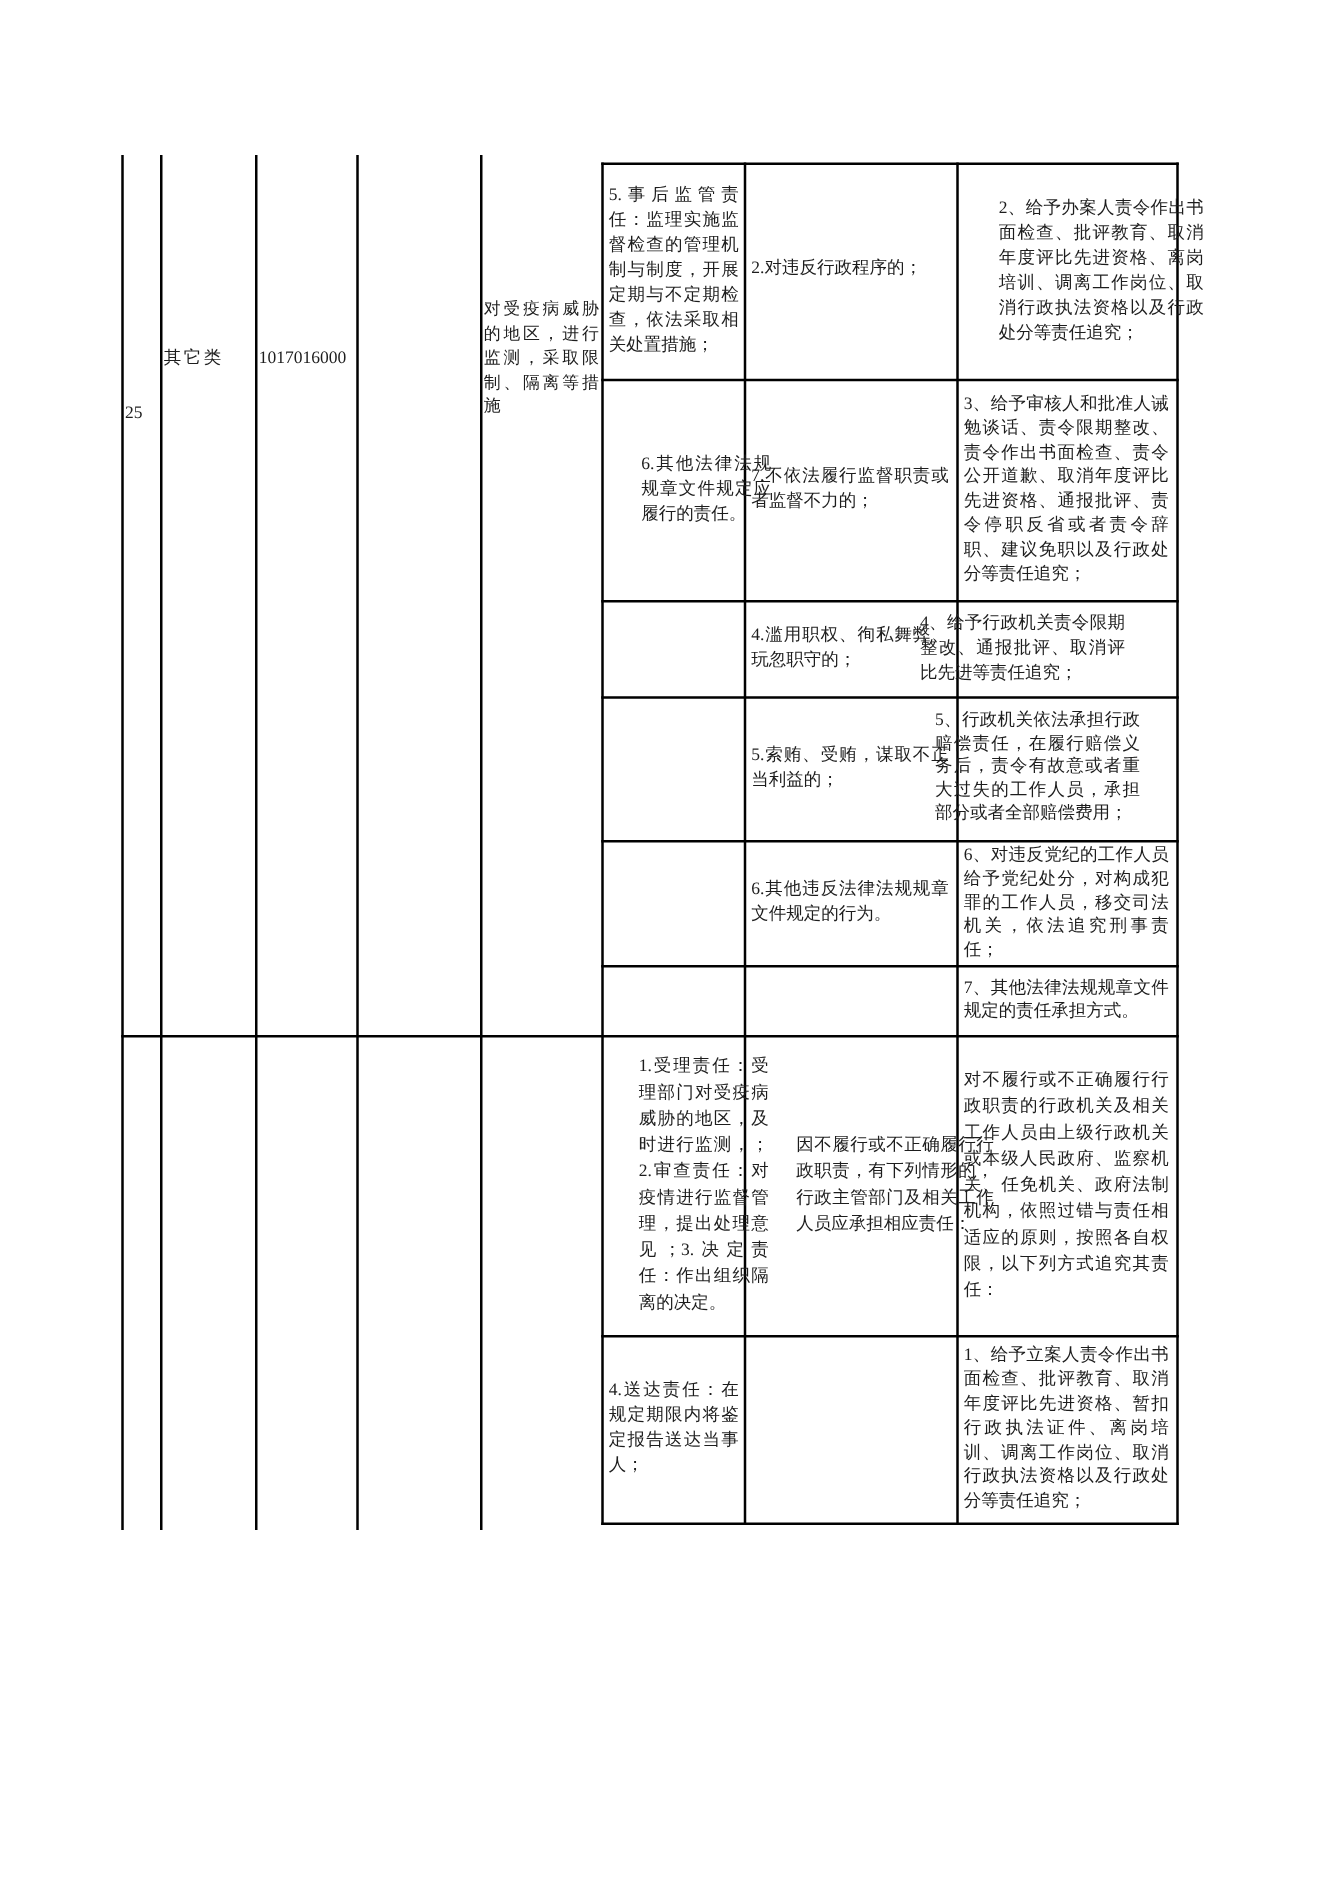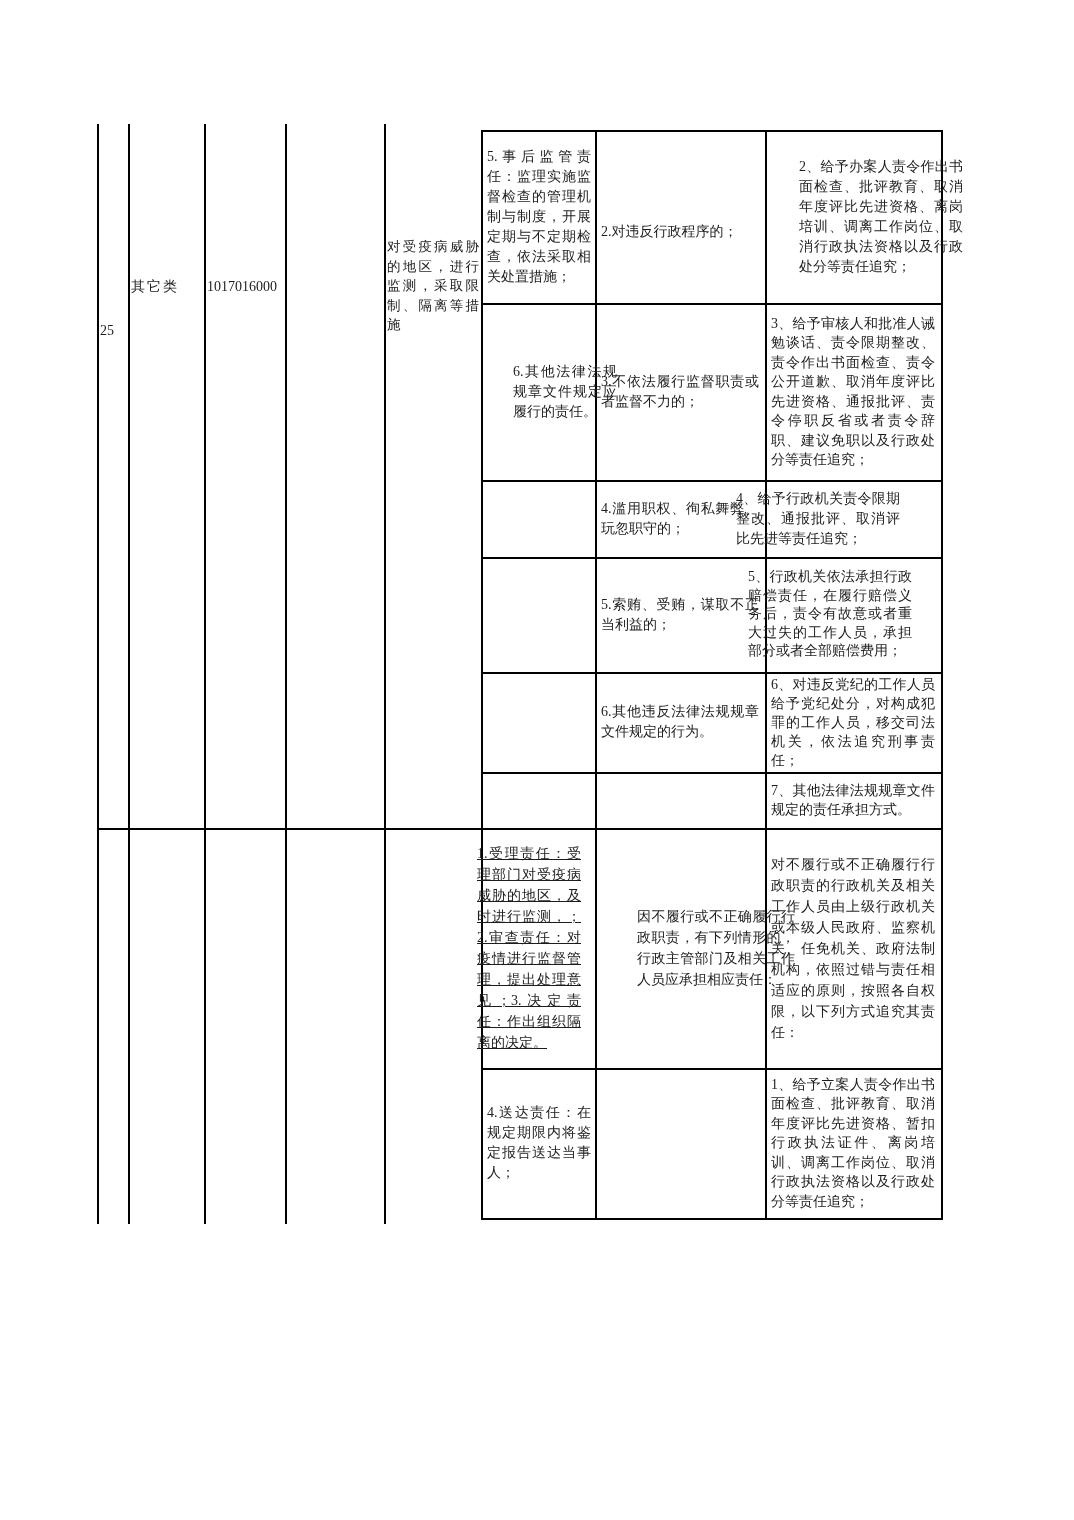--- a/index.html
+++ b/index.html
@@ -76,25 +76,25 @@
   <div class="hdr" style="left:288px; top:277px; width:94px;"></div>
   <div class="matter" style="left:387px; top:237px; width:92px;">对受疫病威胁的地区，进行监测，采取限制、隔离等措施</div>
 
   <div class="cell" style="left:483px; top:132px; width:112px; height:169px;">
     <div class="txt">5.事后监管责任：监理实施监督检查的管理机制与制度，开展定期与不定期检查，依法采取相关处置措施；</div>
   </div>
   <div class="cell" style="left:483px; top:305px; width:112px; height:173px;padding-left:26px;">
     <div class="txt">6.其他法律法规规章文件规定应履行的责任。</div>
   </div>
 
-  <div class="cell" style="left:597px; top:147px; width:166px; height:169px;align-items:center;">
+  <div class="cell" style="left:597px; top:130px; width:166px; height:169px;align-items:center;">
     <div class="txt">2.对违反行政程序的；</div>
   </div>
   <div class="cell" style="left:597px; top:305px; width:166px; height:173px;">
-    <div class="txt">3.不依法履行监督职责或者监督不力的；</div>
+    <div class="txt">7.不依法履行监督职责或者监督不力的；</div>
   </div>
   <div class="cell" style="left:597px; top:482px; width:166px; height:73px;">
     <div class="txt">4.滥用职权、徇私舞弊、玩忽职守的；</div>
   </div>
   <div class="cell" style="left:597px; top:559px; width:166px; height:111px;">
     <div class="txt">5.索贿、受贿，谋取不正当利益的；</div>
   </div>
   <div class="cell" style="left:597px; top:674px; width:166px; height:96px;">
     <div class="txt">6.其他违反法律法规规章文件规定的行为。</div>
   </div>
@@ -111,21 +111,21 @@
   <div class="cell" style="left:744px; top:559px; width:172px; height:111px;">
     <div class="txt" style="line-height:18.5px;">5、行政机关依法承担行政赔偿责任，在履行赔偿义务后，责令有故意或者重大过失的工作人员，承担部分或者全部赔偿费用；</div>
   </div>
   <div class="cell" style="left:767px; top:674px; width:172px; height:96px;">
     <div class="txt" style="line-height:19px;">6、对违反党纪的工作人员给予党纪处分，对构成犯罪的工作人员，移交司法机关，依法追究刑事责任；</div>
   </div>
   <div class="cell" style="left:767px; top:774px; width:172px; height:52px;">
     <div class="txt" style="line-height:19px;">7、其他法律法规规章文件规定的责任承担方式。</div>
   </div>
 
-  <div class="cell" style="left:473px; top:830px; width:112px; height:236px;text-decoration:underline;">
+  <div class="cell" style="left:507px; top:830px; width:112px; height:236px;">
     <div class="txt" style="line-height:21px;">1.受理责任：受理部门对受疫病威胁的地区，及时进行监测，；2.审查责任：对疫情进行监督管理，提出处理意见；3.决定责任：作出组织隔离的决定。</div>
   </div>
   <div class="cell" style="left:483px; top:1070px; width:112px; height:146px;">
     <div class="txt">4.送达责任：在规定期限内将鉴定报告送达当事人；</div>
   </div>
 
   <div class="cell" style="left:597px; top:830px; width:166px; height:236px;padding-left:36px;">
     <div class="txt" style="line-height:21px;">因不履行或不正确履行行政职责，有下列情形的，行政主管部门及相关工作人员应承担相应责任：</div>
   </div>
 

